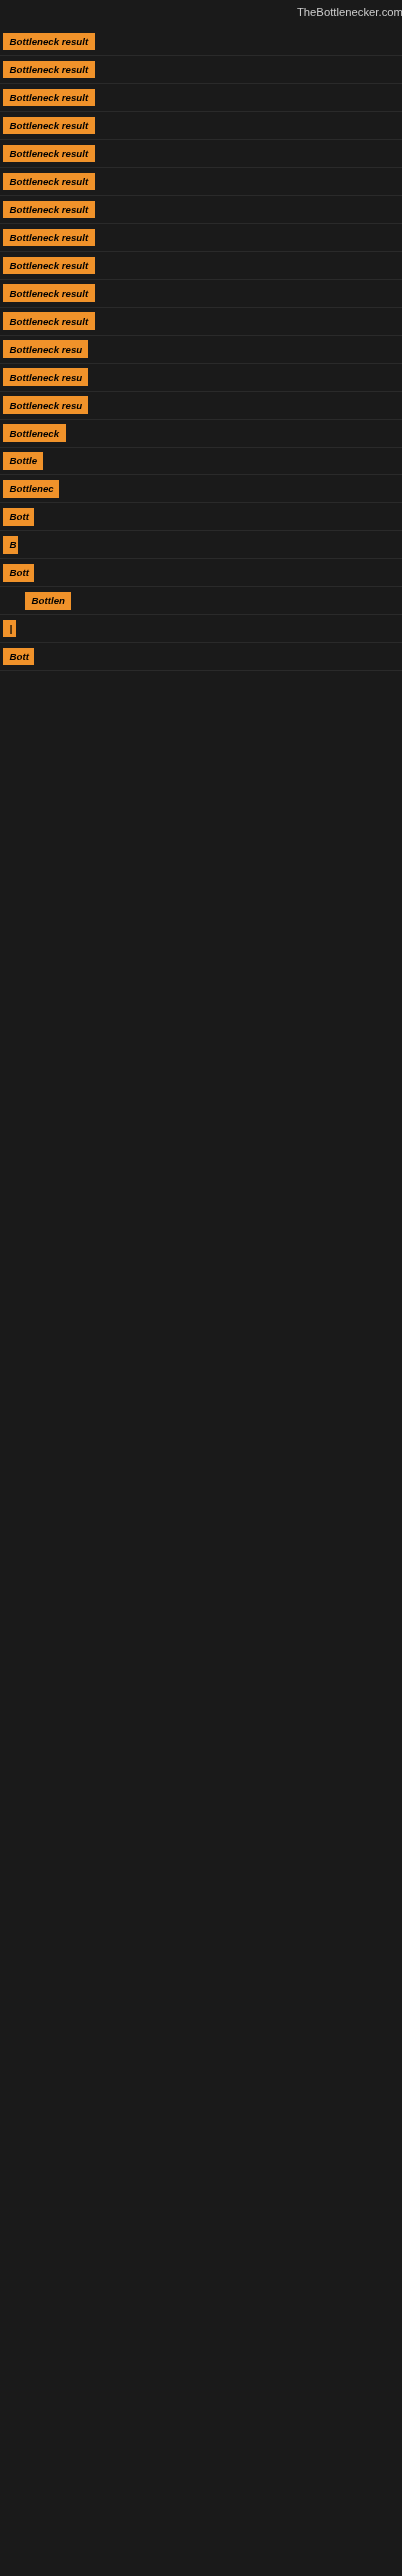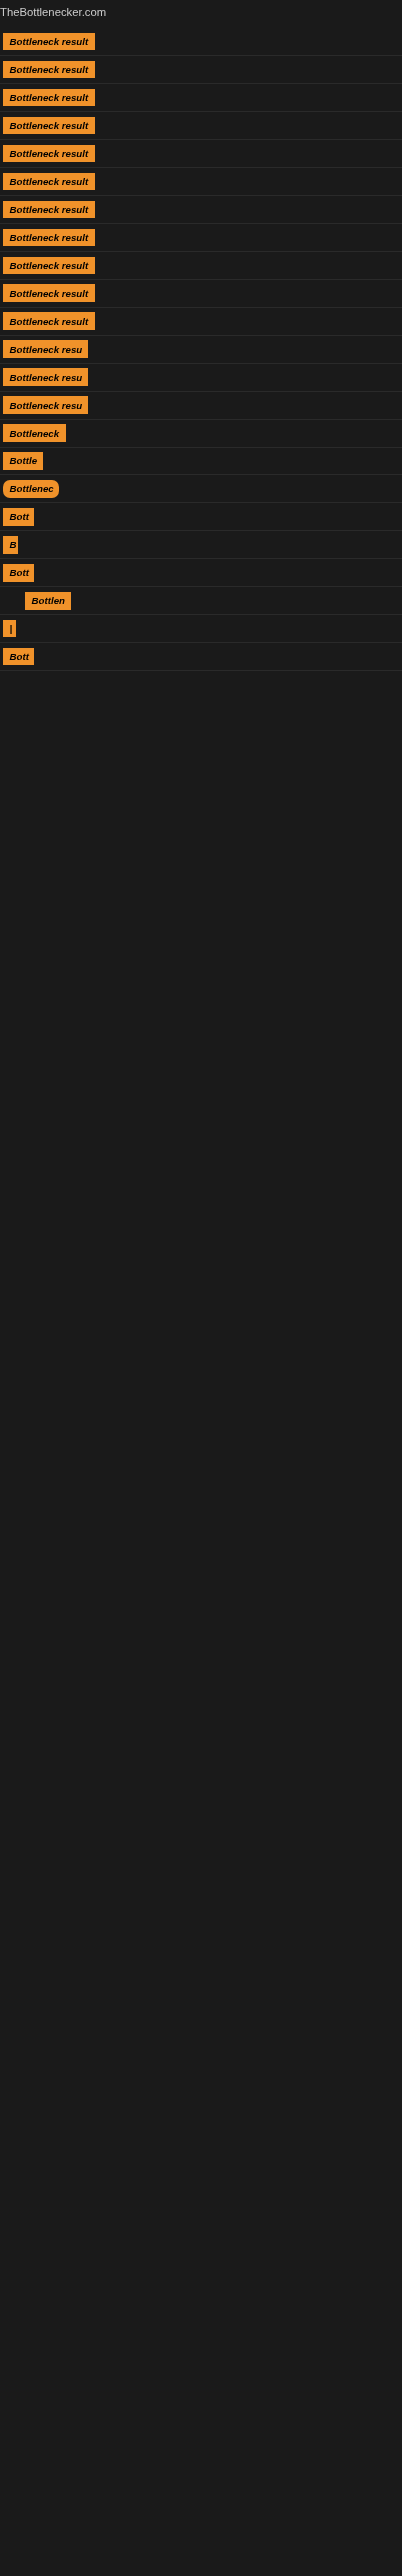--- a/index.html
+++ b/index.html
@@ -10,21 +10,21 @@
 
     body {
       width: 403px;
       min-height: 2576px;
       background-color: #1a1a1a;
       font-family: Arial, sans-serif;
       position: relative;
     }
 
     .site-title {
-      text-align: left;
+      text-align: right;
       color: #cccccc;
       font-size: 11.3px;
       padding: 6.4px 0;
       background-color: #1a1a1a;
     }
 
     .bottleneck-item {
       display: flex;
       align-items: flex-start;
       padding: 4.8px 0 4.8px 3.2px;
@@ -96,21 +96,21 @@
     <div class="bottleneck-item">
       <span class="bottleneck-badge" style="max-width: 85px;">Bottleneck resu</span>
     </div>
     <div class="bottleneck-item">
       <span class="bottleneck-badge" style="max-width: 64px;">Bottleneck</span>
     </div>
     <div class="bottleneck-item">
       <span class="bottleneck-badge" style="max-width: 40px;">Bottle</span>
     </div>
     <div class="bottleneck-item">
-      <span class="bottleneck-badge" style="max-width: 56px; border-radius: 7px;">Bottlenec</span>
+      <span class="bottleneck-badge" style="max-width: 56px;">Bottlenec</span>
     </div>
     <div class="bottleneck-item">
       <span class="bottleneck-badge" style="max-width: 31px;">Bott</span>
     </div>
     <div class="bottleneck-item">
       <span class="bottleneck-badge" style="max-width: 14.5px;">B</span>
     </div>
     <div class="bottleneck-item">
       <span class="bottleneck-badge" style="max-width: 31px;">Bott</span>
     </div>

